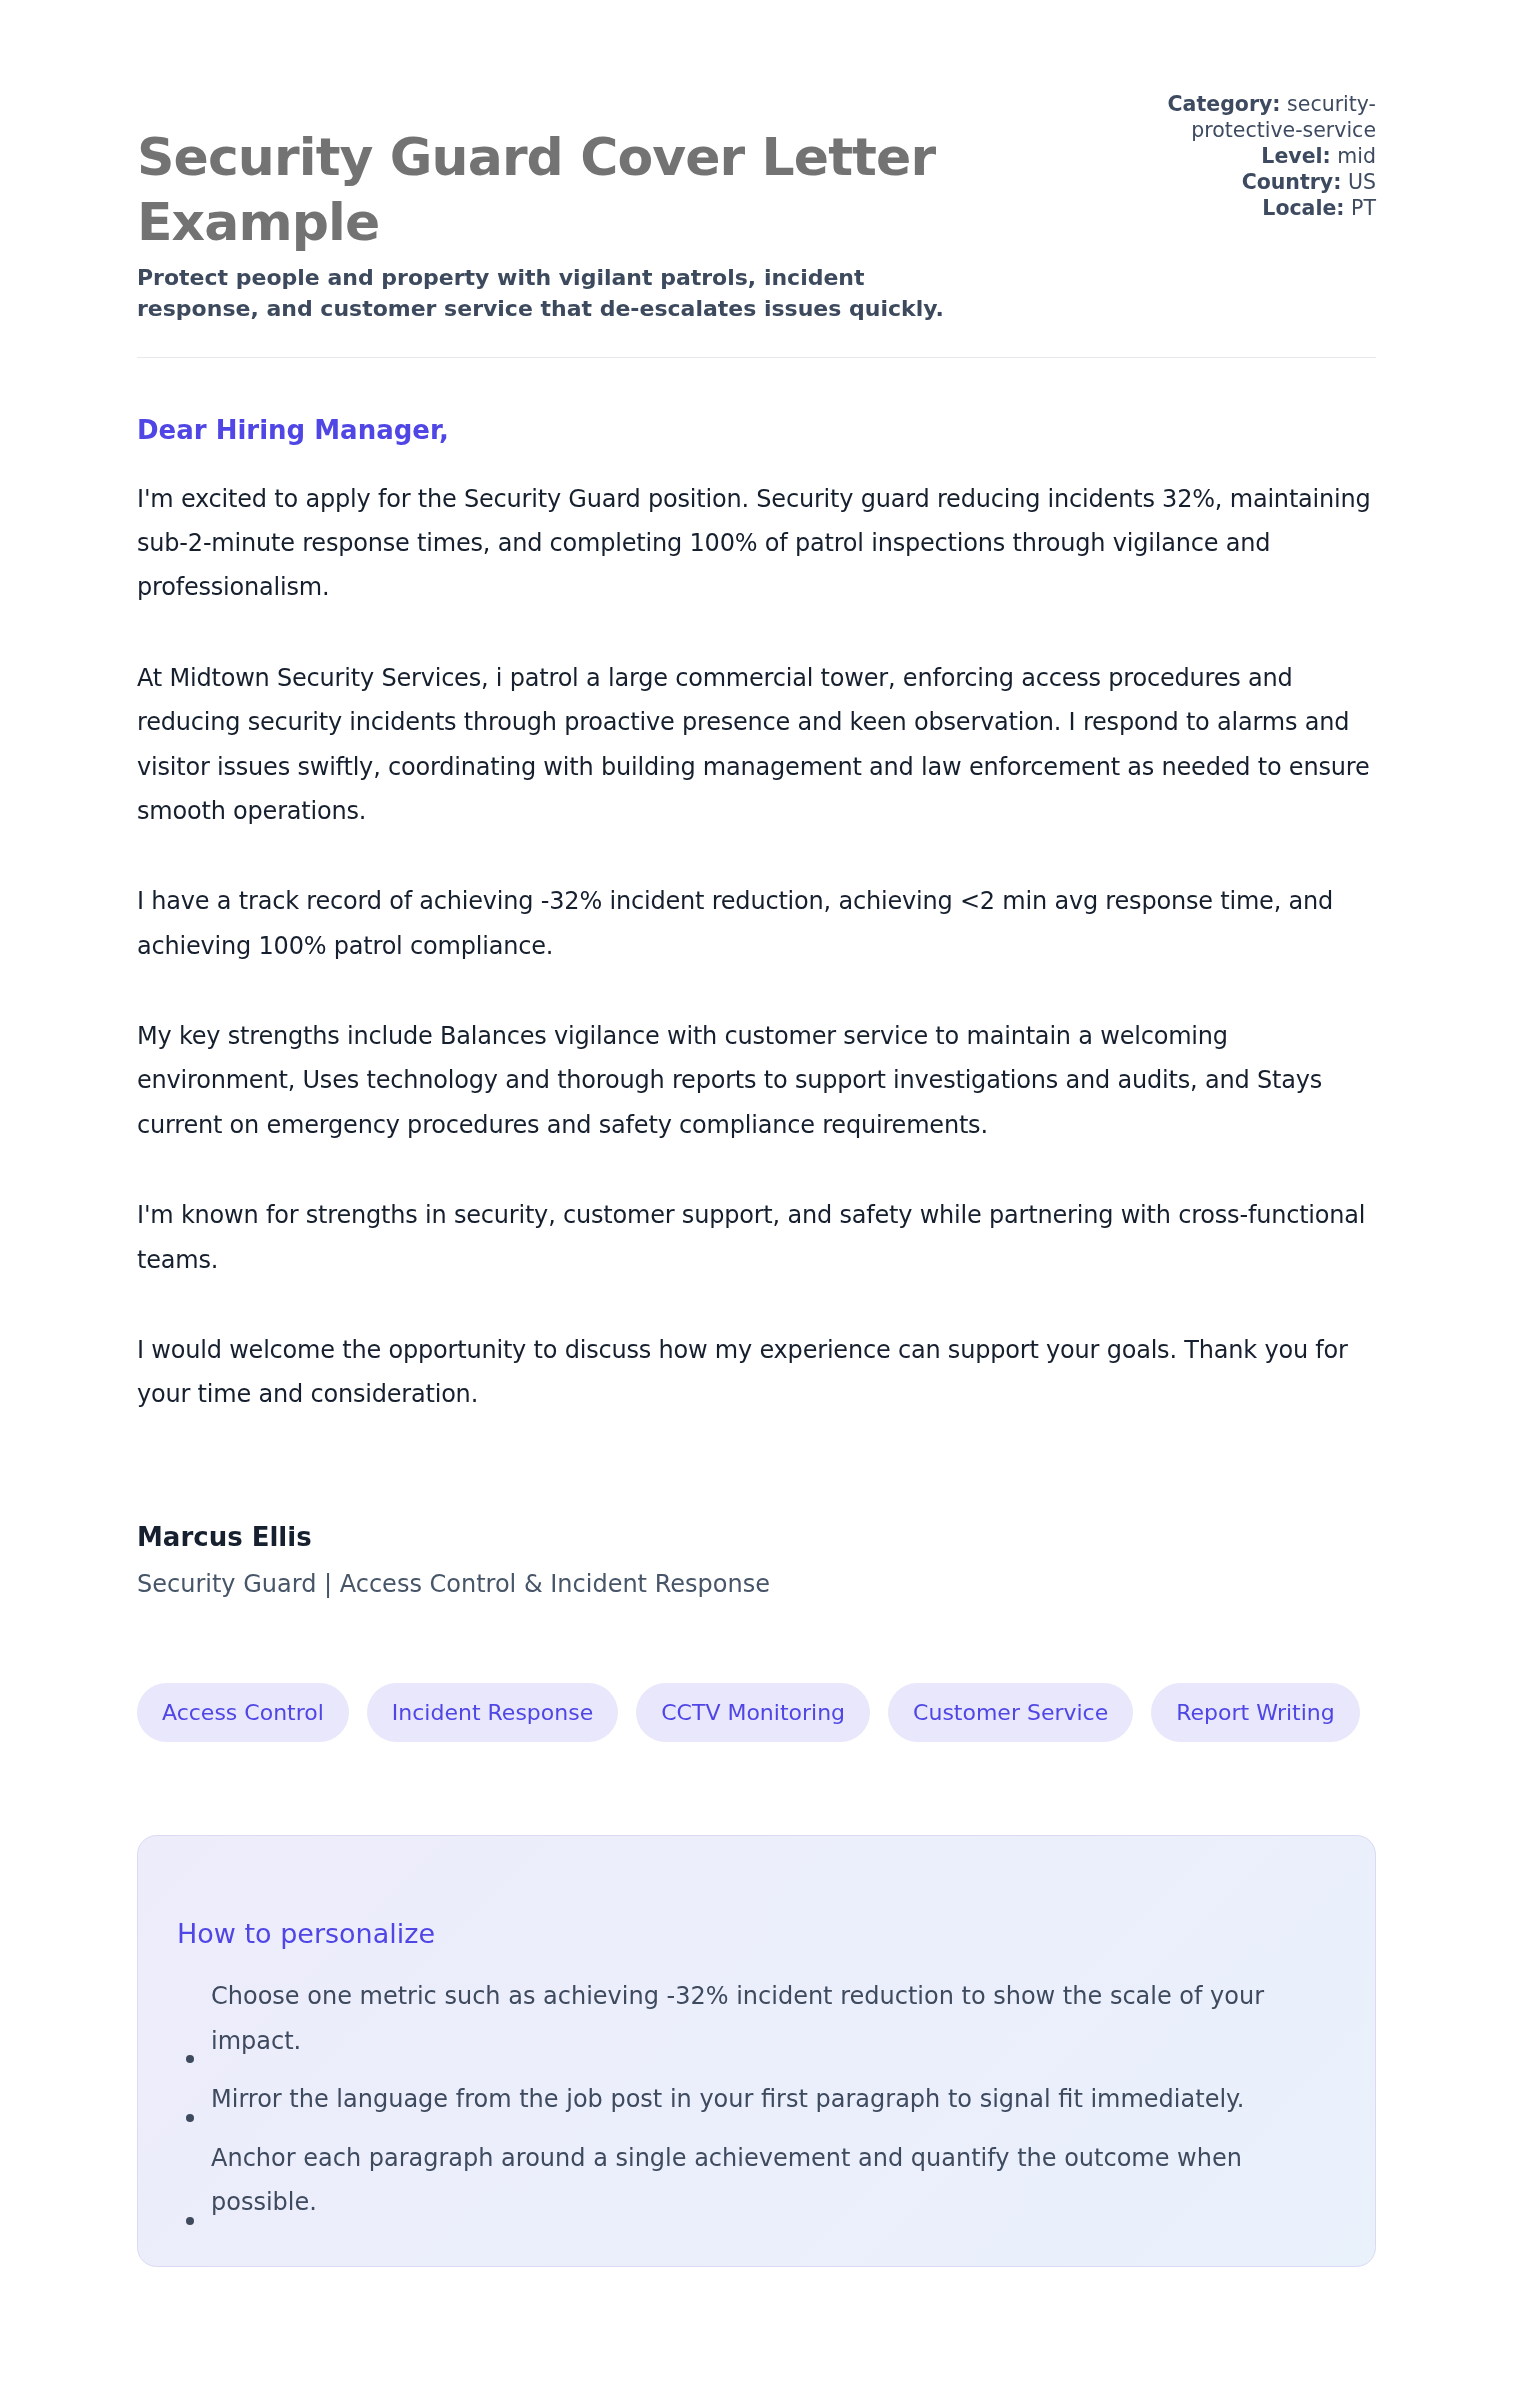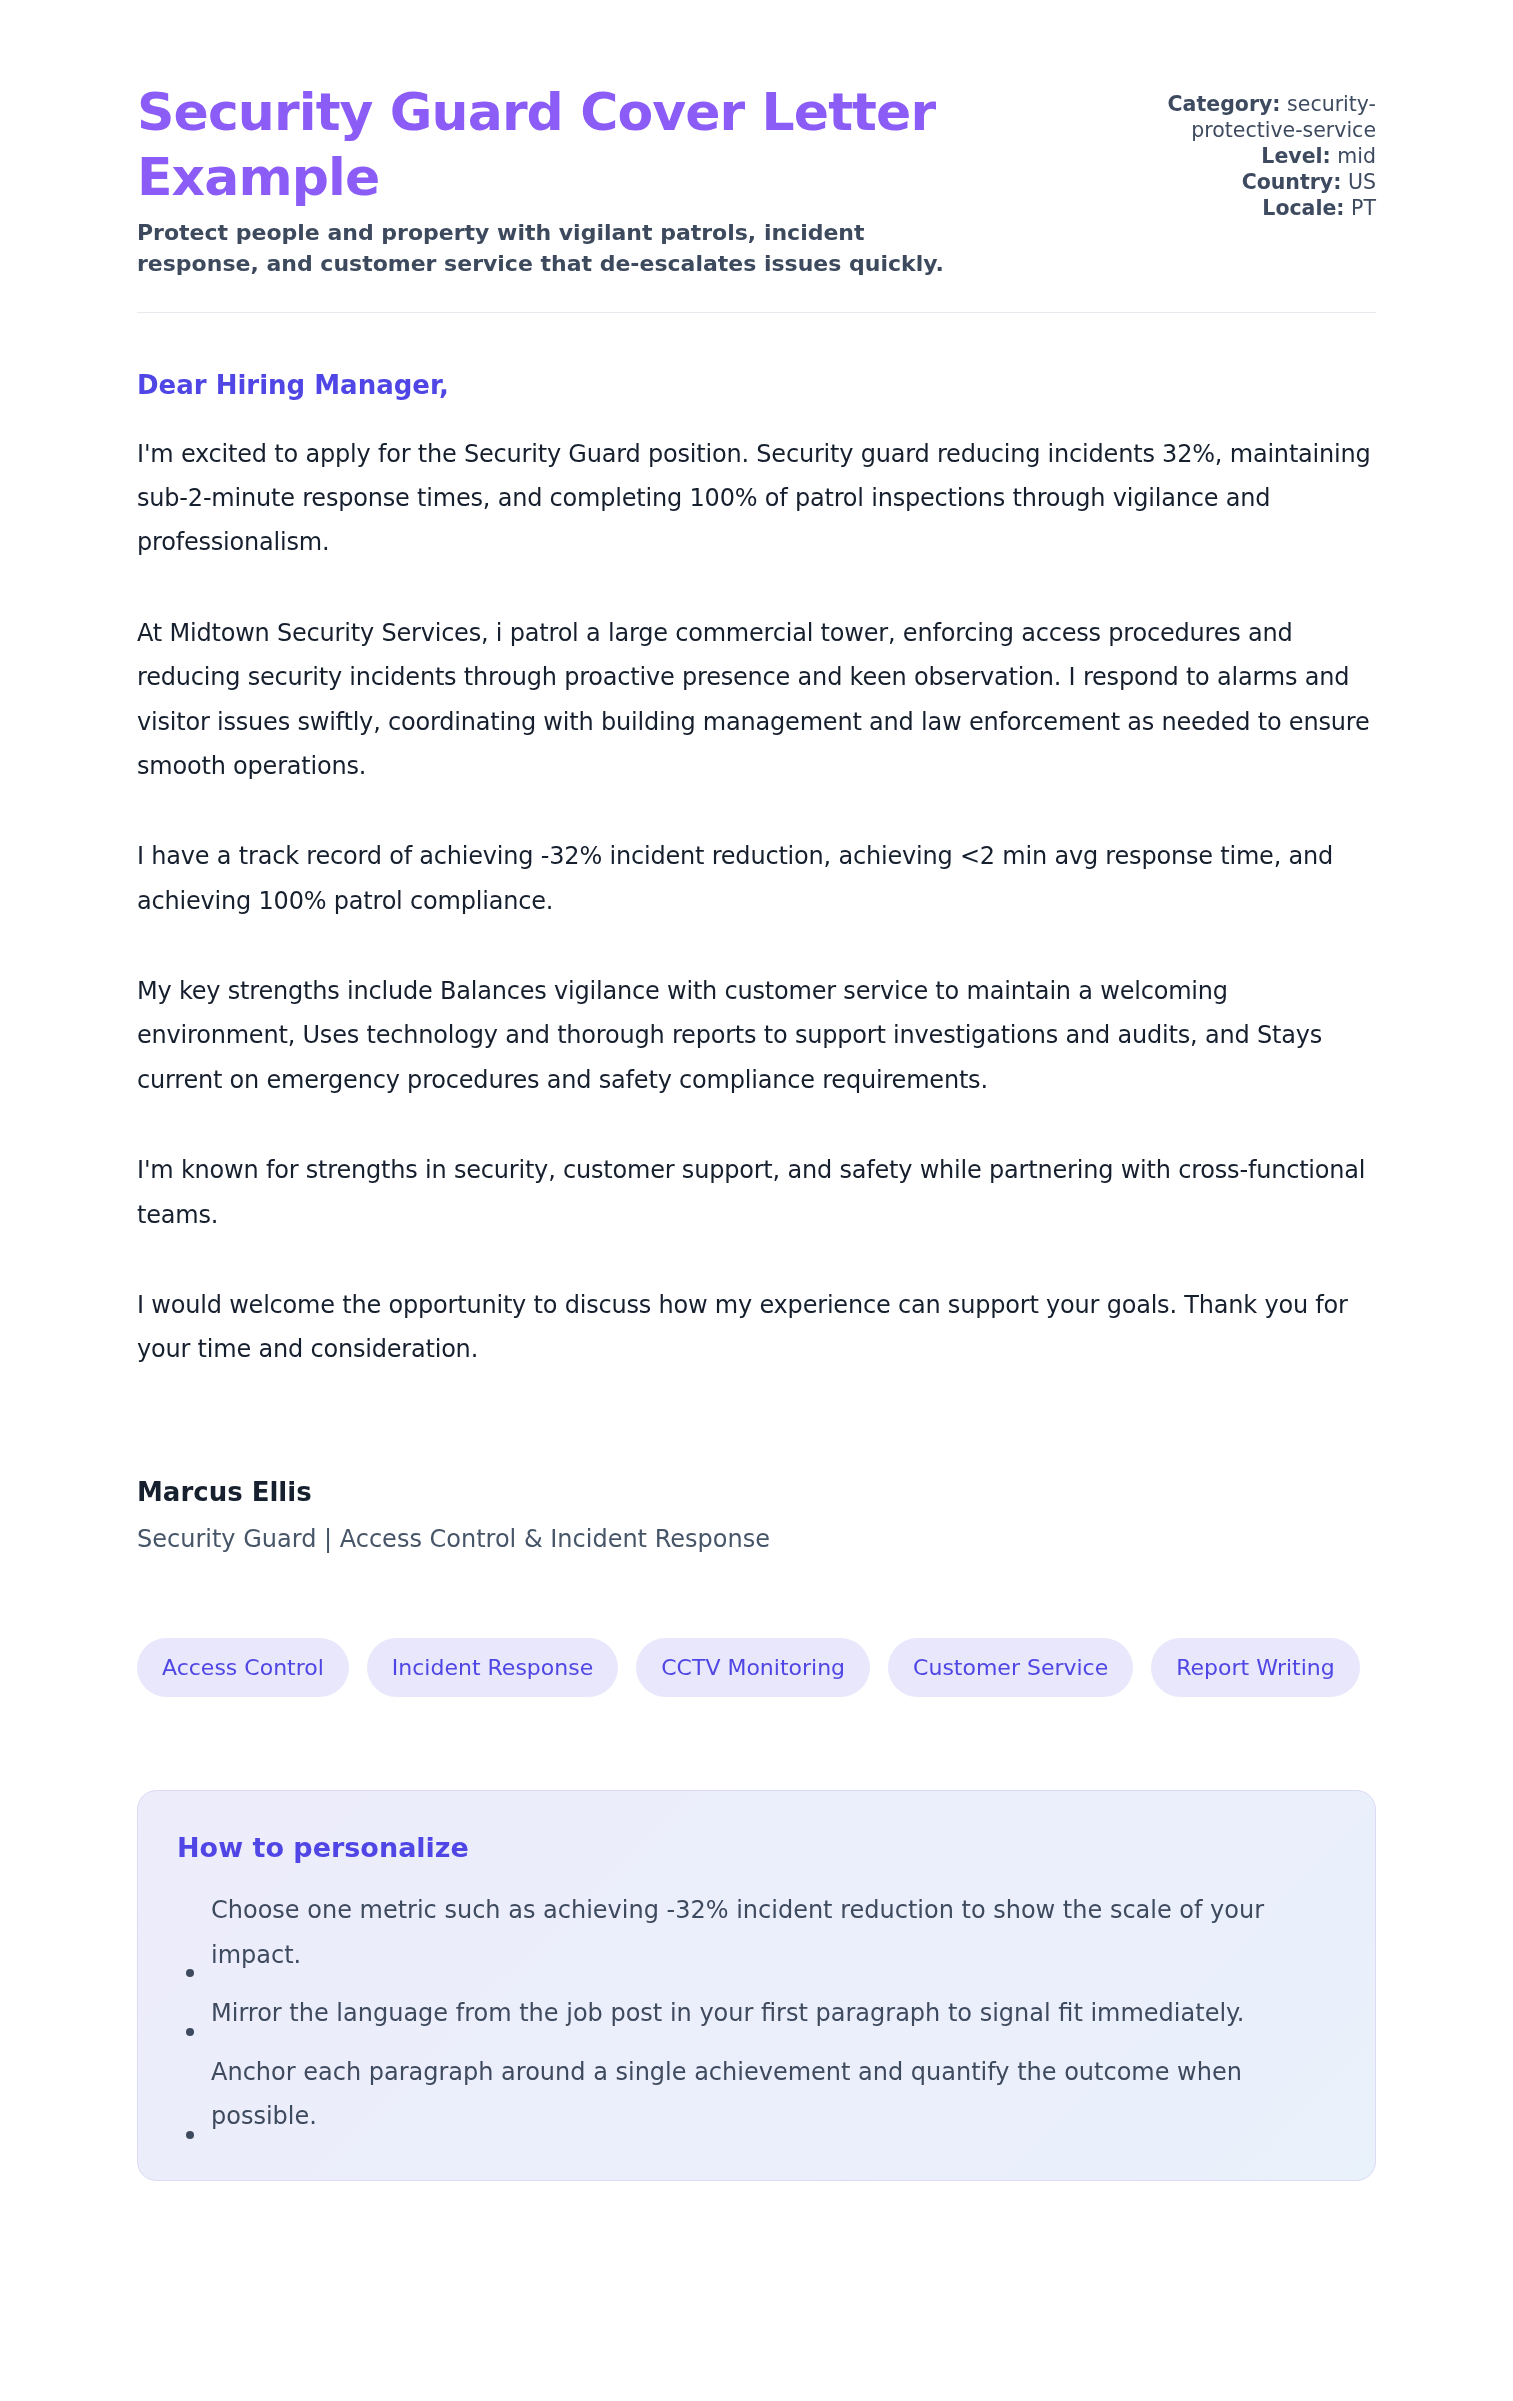--- a/index.html
+++ b/index.html
@@ -17,21 +17,22 @@
   }
 
   
   .header { display: flex; align-items: flex-start; justify-content: space-between; }
   .header-left { max-width: 846px; }
   .title {
     font-size: 52px;
     line-height: 1.25;
     font-weight: bold;
     letter-spacing: -0.9px;
-    color: #8b5cf6;
+    color: #737373;
+    margin-top: 45px;
   }
   .subtitle {
     margin-top: 7.1px;
     font-size: 22px;
     line-height: 1.42;
     font-weight: bold;
     color: #3d4a5e;
   }
   .meta {
     width: 231px;
@@ -97,23 +98,24 @@
   
   .card {
     margin-top: 93px;
     border: 0.9px solid #dbd9f4;
     border-radius: 19.6px;
     background: linear-gradient(135deg, #edecfb 0%, #e9f1fb 100%);
     padding: 41px 39px 41px 39px;
   }
   .card-title {
     font-size: 27px;
-    font-weight: bold;
+    font-weight: normal;
     color: #4f46e5;
     margin-bottom: 25px;
+    margin-top: 41px;
   }
   .tips { list-style: none; }
   .tip {
     display: flex;
     align-items: flex-end;
     font-size: 24px;
     line-height: 1.85;
     color: #3e4a5e;
     margin-bottom: 14.2px;
     max-width: 1121px;

